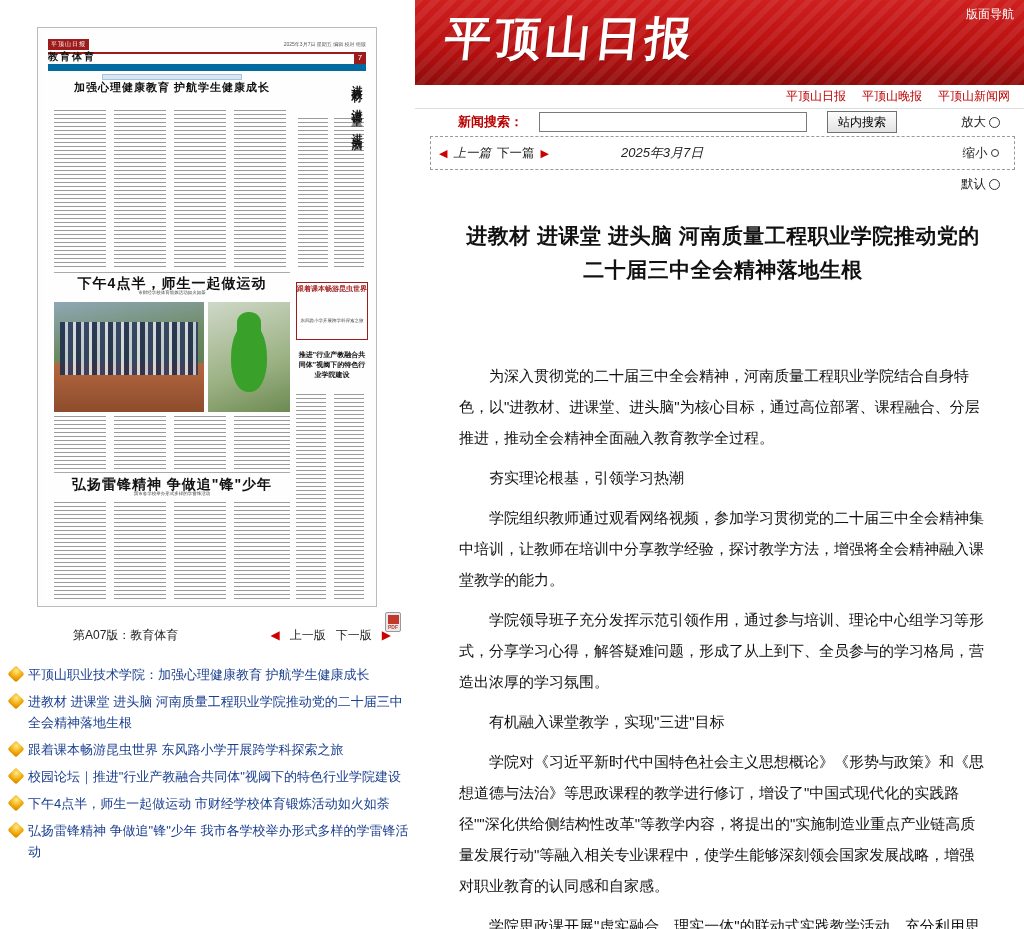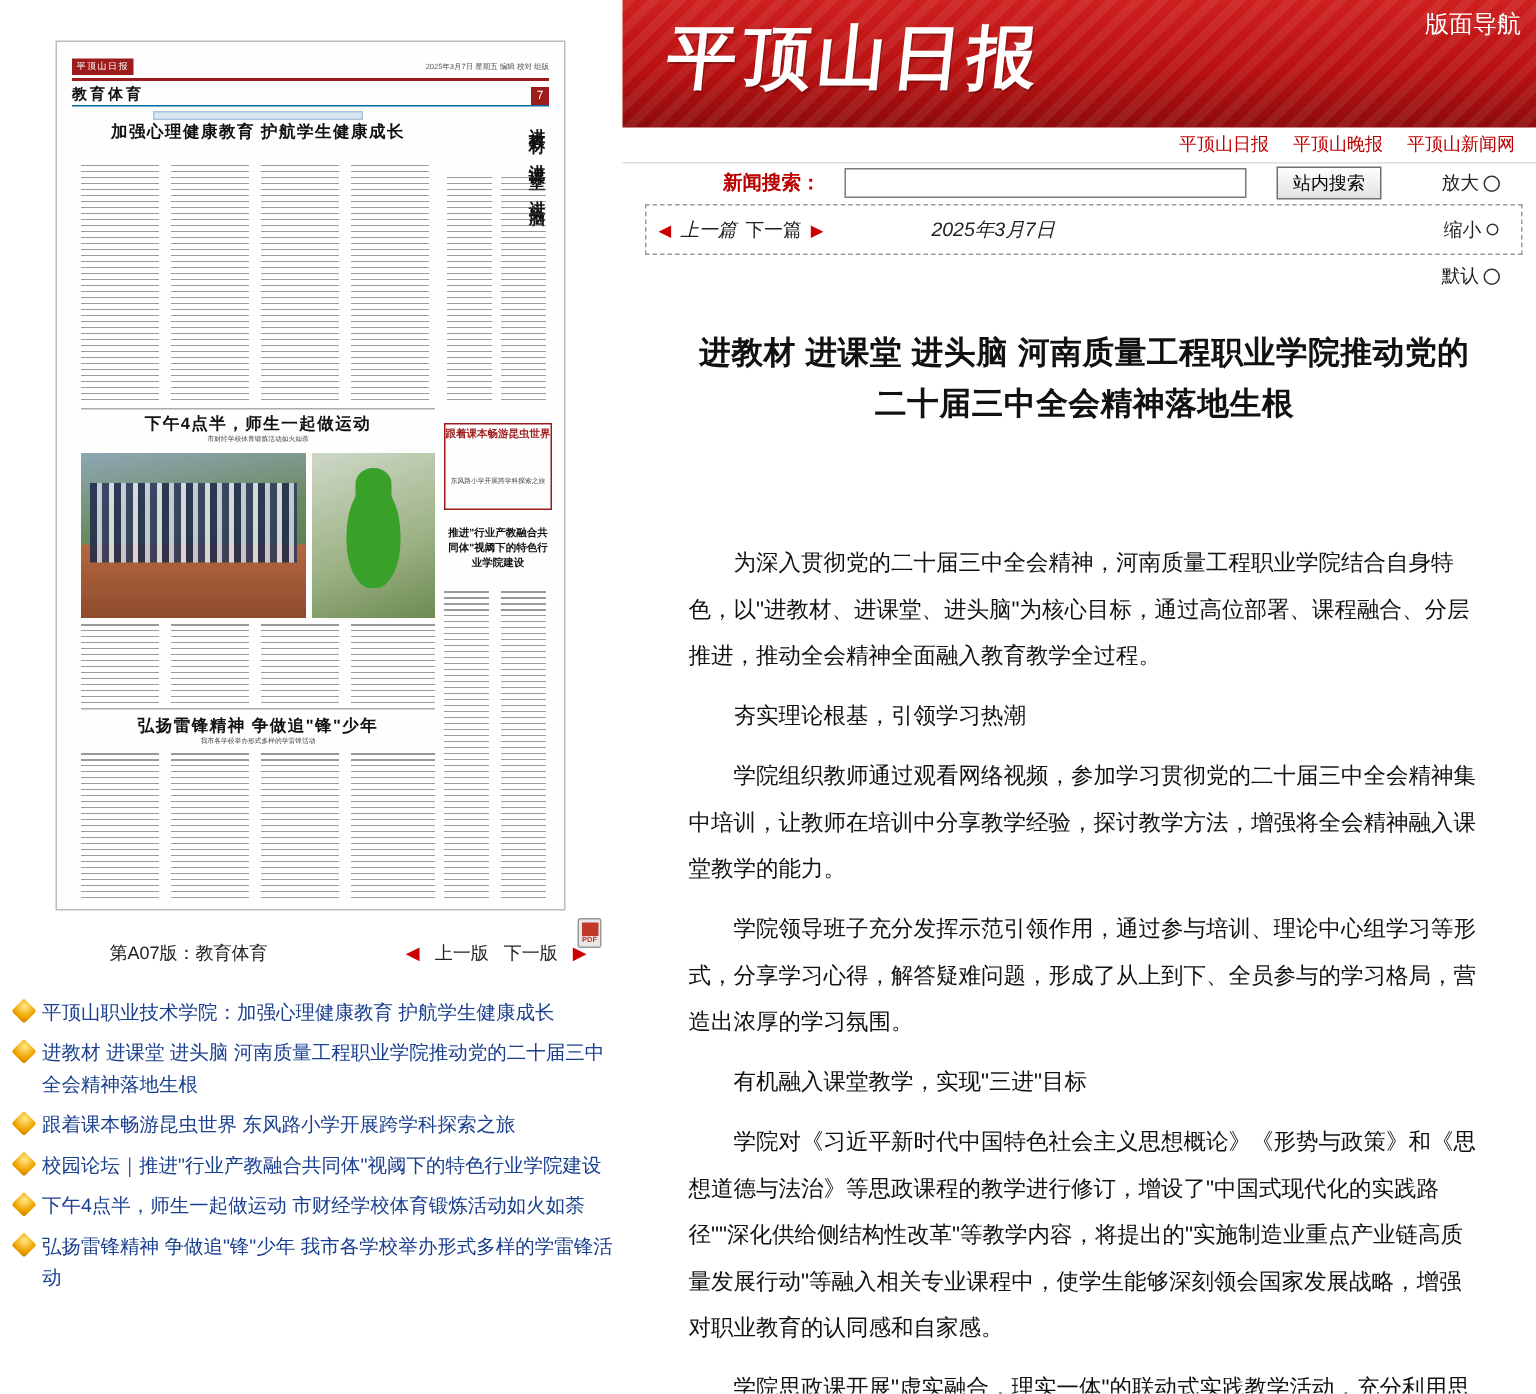--- a/index.html
+++ b/index.html
@@ -30,39 +30,39 @@
     border-bottom: 2px solid #9d1b1b;
     display: flex; align-items: center; justify-content: space-between;
   }
   .np-logo {
     background: #9d1b1b; color: #fff; font-size: 6px; padding: 1px 3px;
     letter-spacing: 1px;
   }
   .np-mh-text { font-size: 5px; color: #555; }
   .np-section {
     position: absolute; left: 6px; top: 25px; right: 6px; height: 14px;
-    border-bottom: 1px solid #0369a1; display: flex; align-items: flex-end;
+    border-bottom: 7px solid #0369a1; display: flex; align-items: flex-end;
     justify-content: space-between;
   }
   .np-section-title { font-size: 10px; font-weight: bold; color: #111; letter-spacing: 2px; }
   .np-section-num {
     width: 12px; height: 12px; background: #9d1b1b; color: #fff;
     font-size: 8px; text-align: center; line-height: 12px;
   }
   .np-headline {
     position: absolute; left: 12px; top: 48px; width: 236px;
     font-size: 11px; font-weight: bold; text-align: center; color: #111;
     letter-spacing: 1px;
   }
   .np-kicker {
     position: absolute; left: 60px; top: 42px; width: 140px; height: 6px;
     background: #d8e6f2; border: 1px solid #a8c4dc;
   }
   .np-sub-head {
-    position: absolute; font-size: 11px; font-weight: bold; text-align: center;
+    position: absolute; font-size: 14px; font-weight: bold; text-align: center;
     color: #111; letter-spacing: 1px;
   }
   .np-sub-head.s1 { left: 12px; top: 243px; width: 236px; }
   .np-sub-head.s2 { left: 12px; top: 444px; width: 236px; }
   .np-caption { position: absolute; font-size: 4.5px; color: #444; text-align: center; }
   .np-vert-title {
     position: absolute; right: 8px; top: 44px; width: 56px;
     writing-mode: vertical-rl; text-orientation: upright;
     font-size: 11px; font-weight: bold; color: #111; letter-spacing: 3px;
     height: 150px;
@@ -144,21 +144,21 @@
     position: absolute; left: 0; top: 0; width: 609px; height: 85px;
     background: linear-gradient(180deg,#cf1f1f 0%, #b91111 55%, #8e0c0c 100%);
     overflow: hidden;
   }
   .banner:before {
     content: ""; position: absolute; left: 0; top: 0; width: 100%; height: 100%;
     background:
       repeating-linear-gradient(135deg, rgba(255,255,255,.07) 0 6px, rgba(255,255,255,0) 6px 12px);
   }
   .banner-nav {
-    position: absolute; right: 10px; top: 6px; color: #fff; font-size: 16px;
+    position: absolute; right: 10px; top: 6px; color: #fff; font-size: 12px;
     z-index: 3;
   }
   .masthead-title {
     position: absolute; left: 30px; top: 8px; z-index: 2;
     font-family: "Liberation Serif", serif;
     font-size: 46px; font-weight: bold; color: #ffffff;
     letter-spacing: 4px;
     text-shadow: 1px 1px 0 rgba(0,0,0,.25);
     transform: skewX(-6deg);
   }
@@ -166,21 +166,21 @@
     position: absolute; left: 0; top: 85px; width: 609px; height: 24px;
     display: flex; align-items: center; justify-content: flex-end; gap: 16px;
     padding-right: 14px; font-size: 12px; color: #b00;
     border-bottom: 1px solid #ddd;
   }
   .site-links a { color: #b00; text-decoration: none; }
   .search-row {
     position: absolute; left: 0; top: 109px; width: 609px; height: 26px;
     display: flex; align-items: center;
   }
-  .search-label { margin-left: 67px; font-size: 13px; color: #b00; font-weight: bold; }
+  .search-label { margin-left: 43px; font-size: 13px; color: #b00; font-weight: bold; }
   .search-input {
     margin-left: 16px; width: 268px; height: 20px;
     border: 1px solid #7a7a7a; background: #fff; font-size: 12px; padding: 0 4px;
   }
   .search-btn {
     margin-left: 20px; height: 22px; padding: 0 10px;
     border: 1px solid #707070; background: linear-gradient(180deg,#fdfdfd,#e3e3e3);
     font-size: 12px; cursor: pointer;
   }
   .toolbar {

